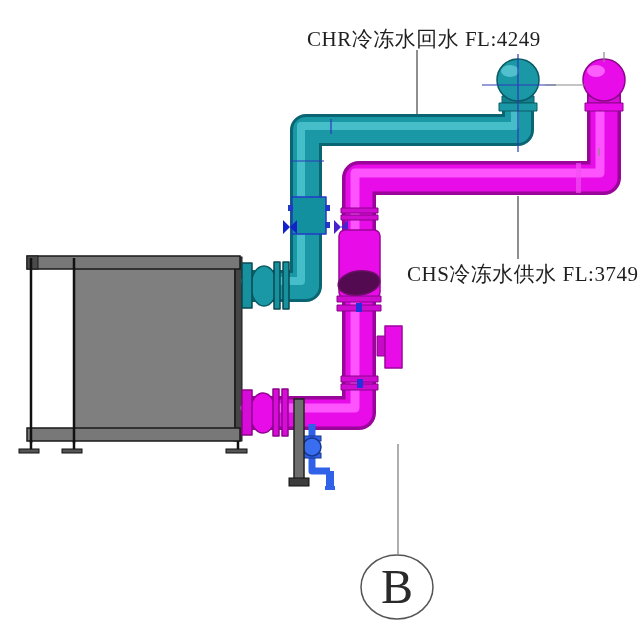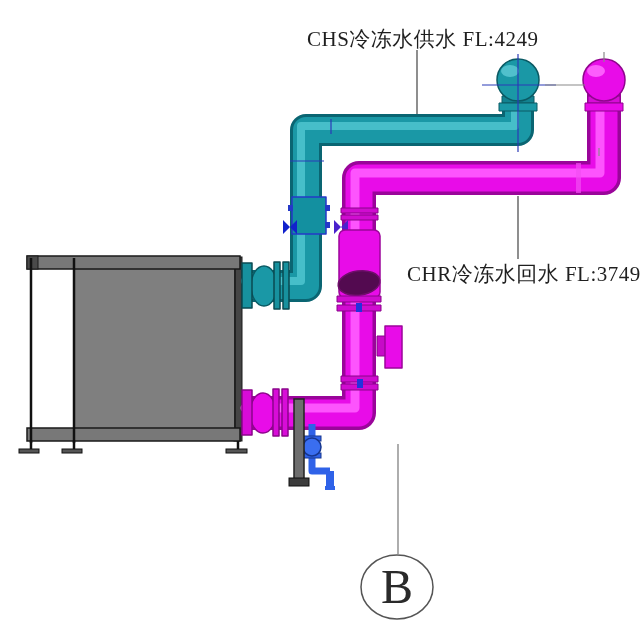--- a/index.html
+++ b/index.html
@@ -133,16 +133,16 @@
     <line x1="604" y1="52" x2="604" y2="62" stroke="#8a8a8a"></line>
     <line x1="599" y1="148" x2="599" y2="156" stroke="#8a8a8a"></line>
   </g>
 
   <g>
     <ellipse cx="397" cy="587" rx="36" ry="32" fill="#ffffff" stroke="#555" stroke-width="1.5"></ellipse>
     <text x="397" y="603" text-anchor="middle" font-size="48" fill="#2a2a2a" font-family="Liberation Serif, DejaVu Serif, serif">B</text>
   </g>
 </svg>
 
-  <div class="anno chr-label">CHS冷冻水供水 FL:4249</div>
-  <div class="anno chs-label">CHR冷冻水回水 FL:3749</div>
+  <div class="anno chr-label">CHR冷冻水回水 FL:4249</div>
+  <div class="anno chs-label">CHS冷冻水供水 FL:3749</div>
 
 </div>
 
 </body></html>

